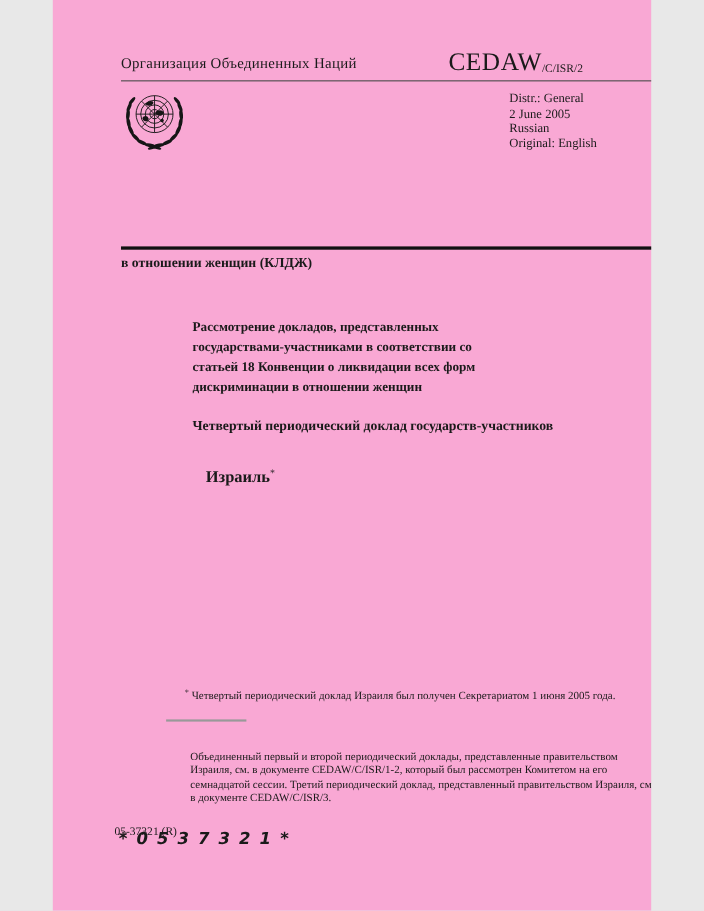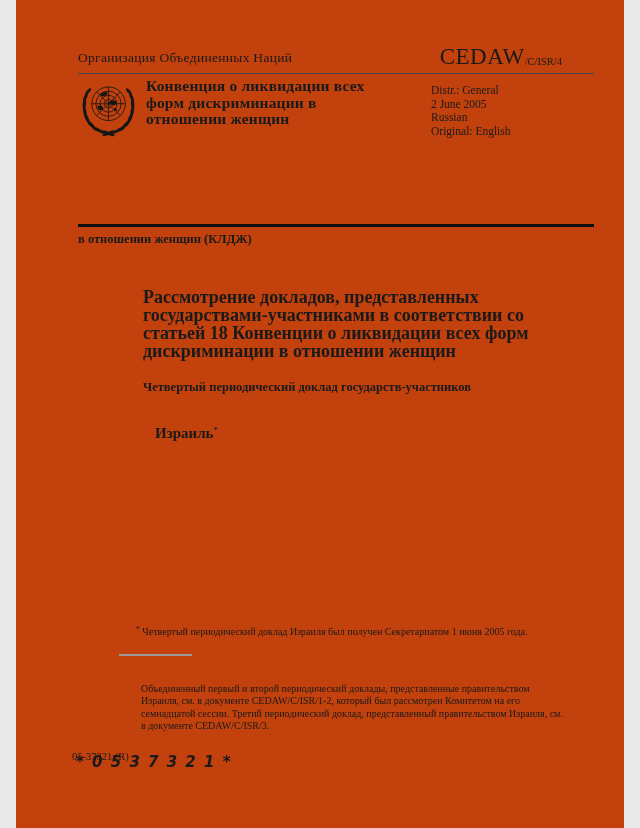--- a/index.html
+++ b/index.html
@@ -1,21 +1,21 @@
 <!DOCTYPE html>
 <html><head>
 <meta charset="utf-8">
 <style>
   * { margin: 0; padding: 0; box-sizing: border-box; }
   html, body { background: #e8e8e8; }
   .page {
     position: relative;
-    width: 608px;
+    width: 544px;
     height: 828px;
-    background: #c2410c;
+    background: #f9a8d4;
     margin: 0 auto;
     font-family: "Liberation Serif", "DejaVu Serif", serif;
     color: #1a1a1a;
     overflow: hidden;
   }
   .org-name {
     position: absolute;
     left: 62px; top: 50px;
     font-size: 13.5px;
     letter-spacing: 0.3px;
@@ -67,21 +67,21 @@
   .committee {
     position: absolute;
     left: 62px; top: 232px;
     font-size: 12.5px;
     font-weight: bold;
     line-height: 14px;
   }
   .report-title {
     position: absolute;
     left: 127px; top: 288px;
-    font-size: 18px;
+    font-size: 12px;
     font-weight: bold;
     line-height: 18px;
   }
   .report-type {
     position: absolute;
     left: 127px; top: 380px;
     font-size: 12.5px;
     font-weight: bold;
     text-align: right;
   }
@@ -134,21 +134,21 @@
     white-space: nowrap;
   }
 </style>
 </head>
 <body>
 
 <div class="page">
 
   <div class="org-name">Организация Объединенных Наций</div>
 
-  <div class="doc-symbol"><span>CEDAW</span><span class="suffix">/C/ISR/4</span></div>
+  <div class="doc-symbol"><span>CEDAW</span><span class="suffix">/C/ISR/2</span></div>
 
   <div class="top-rule"></div>
 
   <div class="emblem">
     <svg viewBox="0 0 120 112" width="63" height="60" aria-hidden="true">
 
       <g fill="#161616">
         <ellipse cx="52" cy="100" rx="9" ry="3.2" transform="rotate(8 52 100)"></ellipse>
         <ellipse cx="38" cy="95" rx="9" ry="3.2" transform="rotate(25 38 95)"></ellipse>
         <ellipse cx="27" cy="86" rx="9" ry="3.2" transform="rotate(45 27 86)"></ellipse>
@@ -186,25 +186,20 @@
 
       <g fill="#161616">
         <path d="M44,28 q6,-7 13,-4 q3,3 -2,6 q-8,4 -11,-2 z"></path>
         <path d="M63,41 q9,-4 13,2 q-3,8 -11,5 q-6,-3 -2,-7 z"></path>
         <path d="M41,50 q7,-3 9,4 q-2,7 -9,3 q-4,-4 0,-7 z"></path>
         <circle cx="73" cy="57" r="3"></circle>
       </g>
     </svg>
   </div>
 
-  <div class="convention-title">
-    <div>Конвенция о ликвидации всех</div>
-    <div>форм дискриминации в</div>
-    <div>отношении женщин</div>
-  </div>
 
   <div class="distr-block">
     <div>Distr.: General</div>
     <div>2 June 2005</div>
     <div>Russian</div>
     <div>Original: English</div>
   </div>
 
   <div class="thick-rule"></div>
 

